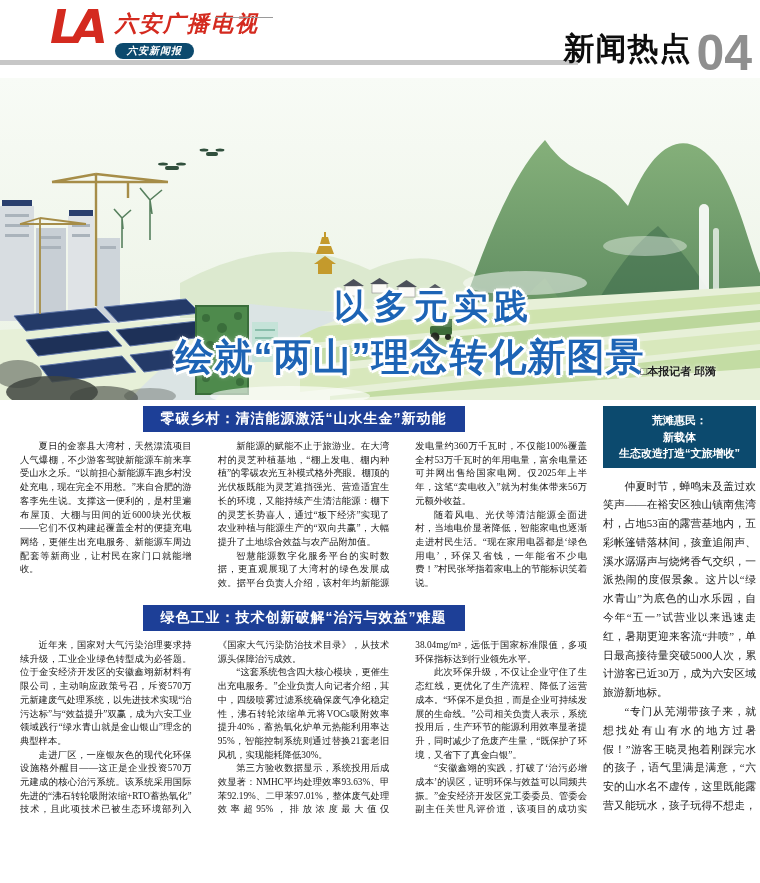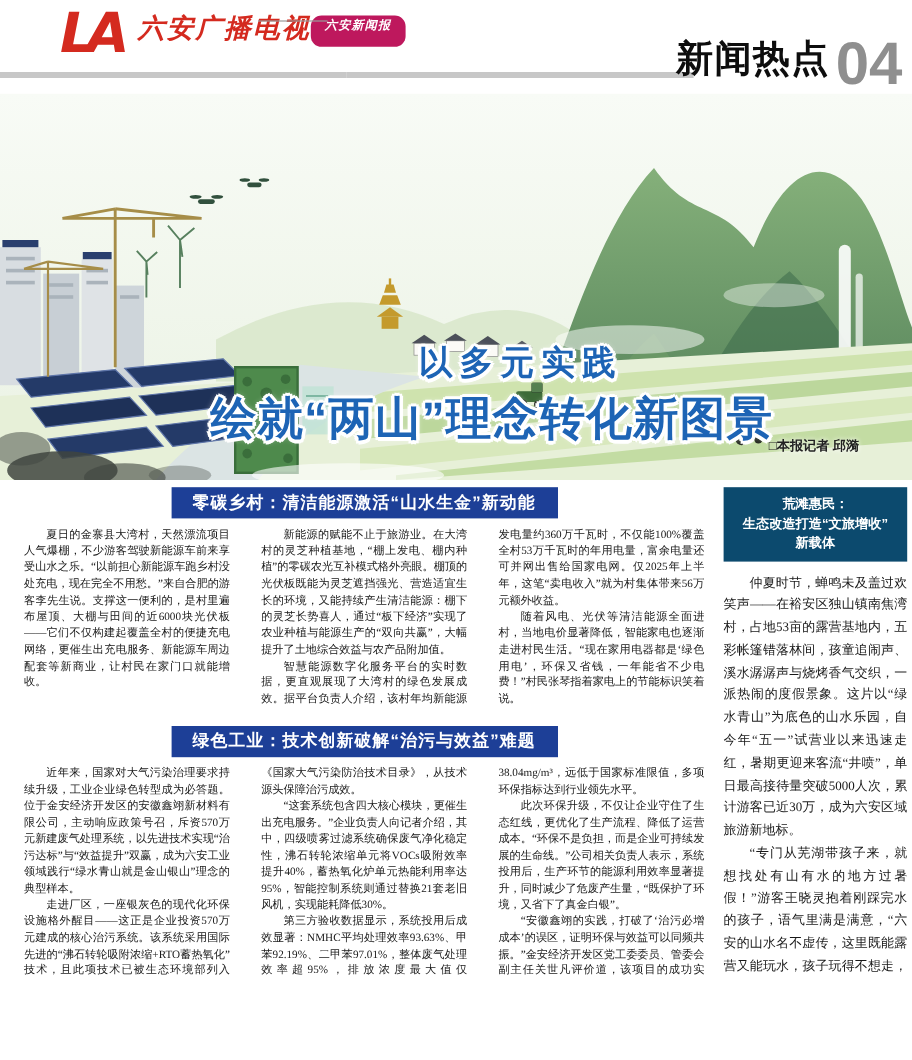--- a/index.html
+++ b/index.html
@@ -5,45 +5,45 @@
   *{margin:0;padding:0;box-sizing:border-box}
   html,body{width:760px;height:883px;background:#fff;overflow:hidden;
     font-family:"Liberation Serif","DejaVu Serif",serif;color:#181818}
   .page{position:relative;width:760px;height:883px;overflow:hidden;background:#fff}
 
   
   .masthead{position:relative;height:78px}
   .logo{position:absolute;left:50px;top:6px;display:flex;align-items:flex-start}
   .la-mark{font-family:"DejaVu Sans",sans-serif;font-weight:bold;font-style:italic;
     font-size:46px;line-height:.95;color:#d42a1f;letter-spacing:-7px;padding-right:10px}
-  .logo-right{display:flex;flex-direction:row;margin-left:4px;padding-top:3px}
+  .logo-right{display:flex;flex-direction:column;margin-left:4px;padding-top:3px}
   .logo-title{font-size:22px;font-weight:bold;font-style:italic;color:#d42a1f;
     letter-spacing:2px;font-family:"DejaVu Serif",serif}
   .logo-rule{height:1px;background:#9a9a9a;width:58px;position:absolute;left:215px;top:17px}
-  .logo-badge{width:max-content;background:#be185d;color:#fff;font-size:10px;font-weight:bold;
+  .logo-badge{width:max-content;background:#0c4a6e;color:#fff;font-size:10px;font-weight:bold;
     font-style:italic;padding:1px 12px;border-radius:9px;margin-top:4px;letter-spacing:1px}
   .dateline-row{position:absolute;left:0;top:60px;width:578px;display:flex;align-items:center}
   .rule{height:5px;background:#c7c7c7;flex:1}
   .dateline{font-family:"Liberation Sans",sans-serif;font-weight:bold;font-size:11.5px;
     padding:0 12px;white-space:nowrap;color:#111}
   .dateline span{margin-right:10px}
   .edition{position:absolute;right:8px;top:32px;display:flex;align-items:flex-start}
   .section-label{font-family:"Liberation Sans",sans-serif;font-weight:900;font-size:31px;
     letter-spacing:1px;color:#0d0d0d;line-height:1.1}
   .page-number{font-family:"Liberation Sans",sans-serif;font-weight:900;font-size:50px;
     color:#8f8f8f;line-height:.85;margin-left:5px}
 
   
   .hero{position:relative;height:322px}
   .hero svg{display:block}
   .headline{position:absolute;left:0;right:0;top:206px;text-align:center;
     font-family:"Liberation Sans",sans-serif;font-weight:900;color:#1d64b5;z-index:3}
   .hl{text-shadow:-2px -2px 0 #fff,2px -2px 0 #fff,-2px 2px 0 #fff,2px 2px 0 #fff,
       0 -3px 0 #fff,0 3px 0 #fff,-3px 0 0 #fff,3px 0 0 #fff,0 0 6px #fff}
-  .hl1{font-size:28px;letter-spacing:6px;padding-left:108px}
+  .hl1{font-size:34px;letter-spacing:6px;padding-left:108px}
   .hl2{font-size:38px;letter-spacing:1px;margin-top:2px;padding-left:60px}
   .byline{position:absolute;right:44px;top:286px;z-index:3;font-size:11px;font-weight:bold;
     color:#222;text-shadow:0 0 4px #fff}
 
   
   .lead-box{position:relative;z-index:2;margin:-16px 22px 8px 94px;border:1px solid #b9d6f0;
     background:rgba(255,255,255,.93);padding:9px 16px 10px}
   .lead-box:after{content:"";position:absolute;right:-6px;bottom:-6px;width:42px;height:56px;
     border-right:2px solid #a9d0f0;border-bottom:2px solid #a9d0f0}
   .lead-box:before{content:"";position:absolute;left:-6px;top:-6px;width:42px;height:50px;
@@ -281,22 +281,22 @@
           <p>第三方验收数据显示，系统投用后成效显著：NMHC平均处理效率93.63%、甲苯92.19%、二甲苯97.01%，整体废气处理效率超95%，排放浓度最大值仅38.04mg/m³，远低于国家标准限值，多项环保指标达到行业领先水平。</p>
           <p>此次环保升级，不仅让企业守住了生态红线，更优化了生产流程、降低了运营成本。“环保不是负担，而是企业可持续发展的生命线。”公司相关负责人表示，系统投用后，生产环节的能源利用效率显著提升，同时减少了危废产生量，“既保护了环境，又省下了真金白银”。</p>
           <p>“安徽鑫翊的实践，打破了‘治污必增成本’的误区，证明环保与效益可以同频共振。”金安经济开发区党工委委员、管委会副主任关世凡评价道，该项目的成功实施，为同行业提供了可复制、可推广的环保升级方案。</p>
         </div>
       </section>
     </div>
 
     <aside class="right-col">
       <div class="aside-head">
         <div>荒滩惠民：</div>
+        <div>新载体</div>
         <div>生态改造打造“文旅增收”</div>
-        <div>新载体</div>
       </div>
       <div class="aside-body">
         <p>仲夏时节，蝉鸣未及盖过欢笑声——在裕安区独山镇南焦湾村，占地53亩的露营基地内，五彩帐篷错落林间，孩童追闹声、溪水潺潺声与烧烤香气交织，一派热闹的度假景象。这片以“绿水青山”为底色的山水乐园，自今年“五一”试营业以来迅速走红，暑期更迎来客流“井喷”，单日最高接待量突破5000人次，累计游客已近30万，成为六安区域旅游新地标。</p>
         <p>“专门从芜湖带孩子来，就想找处有山有水的地方过暑假！”游客王晓灵抱着刚踩完水的孩子，语气里满是满意，“六安的山水名不虚传，这里既能露营又能玩水，孩子玩得不想走，说明年还要来！”溪水边，不少小朋友赤脚嬉戏，清凉的山水与自然野趣，成了游客选择南焦湾的核心理由。</p>
 
       </div>
     </aside>
 
   </div>
 </div>

